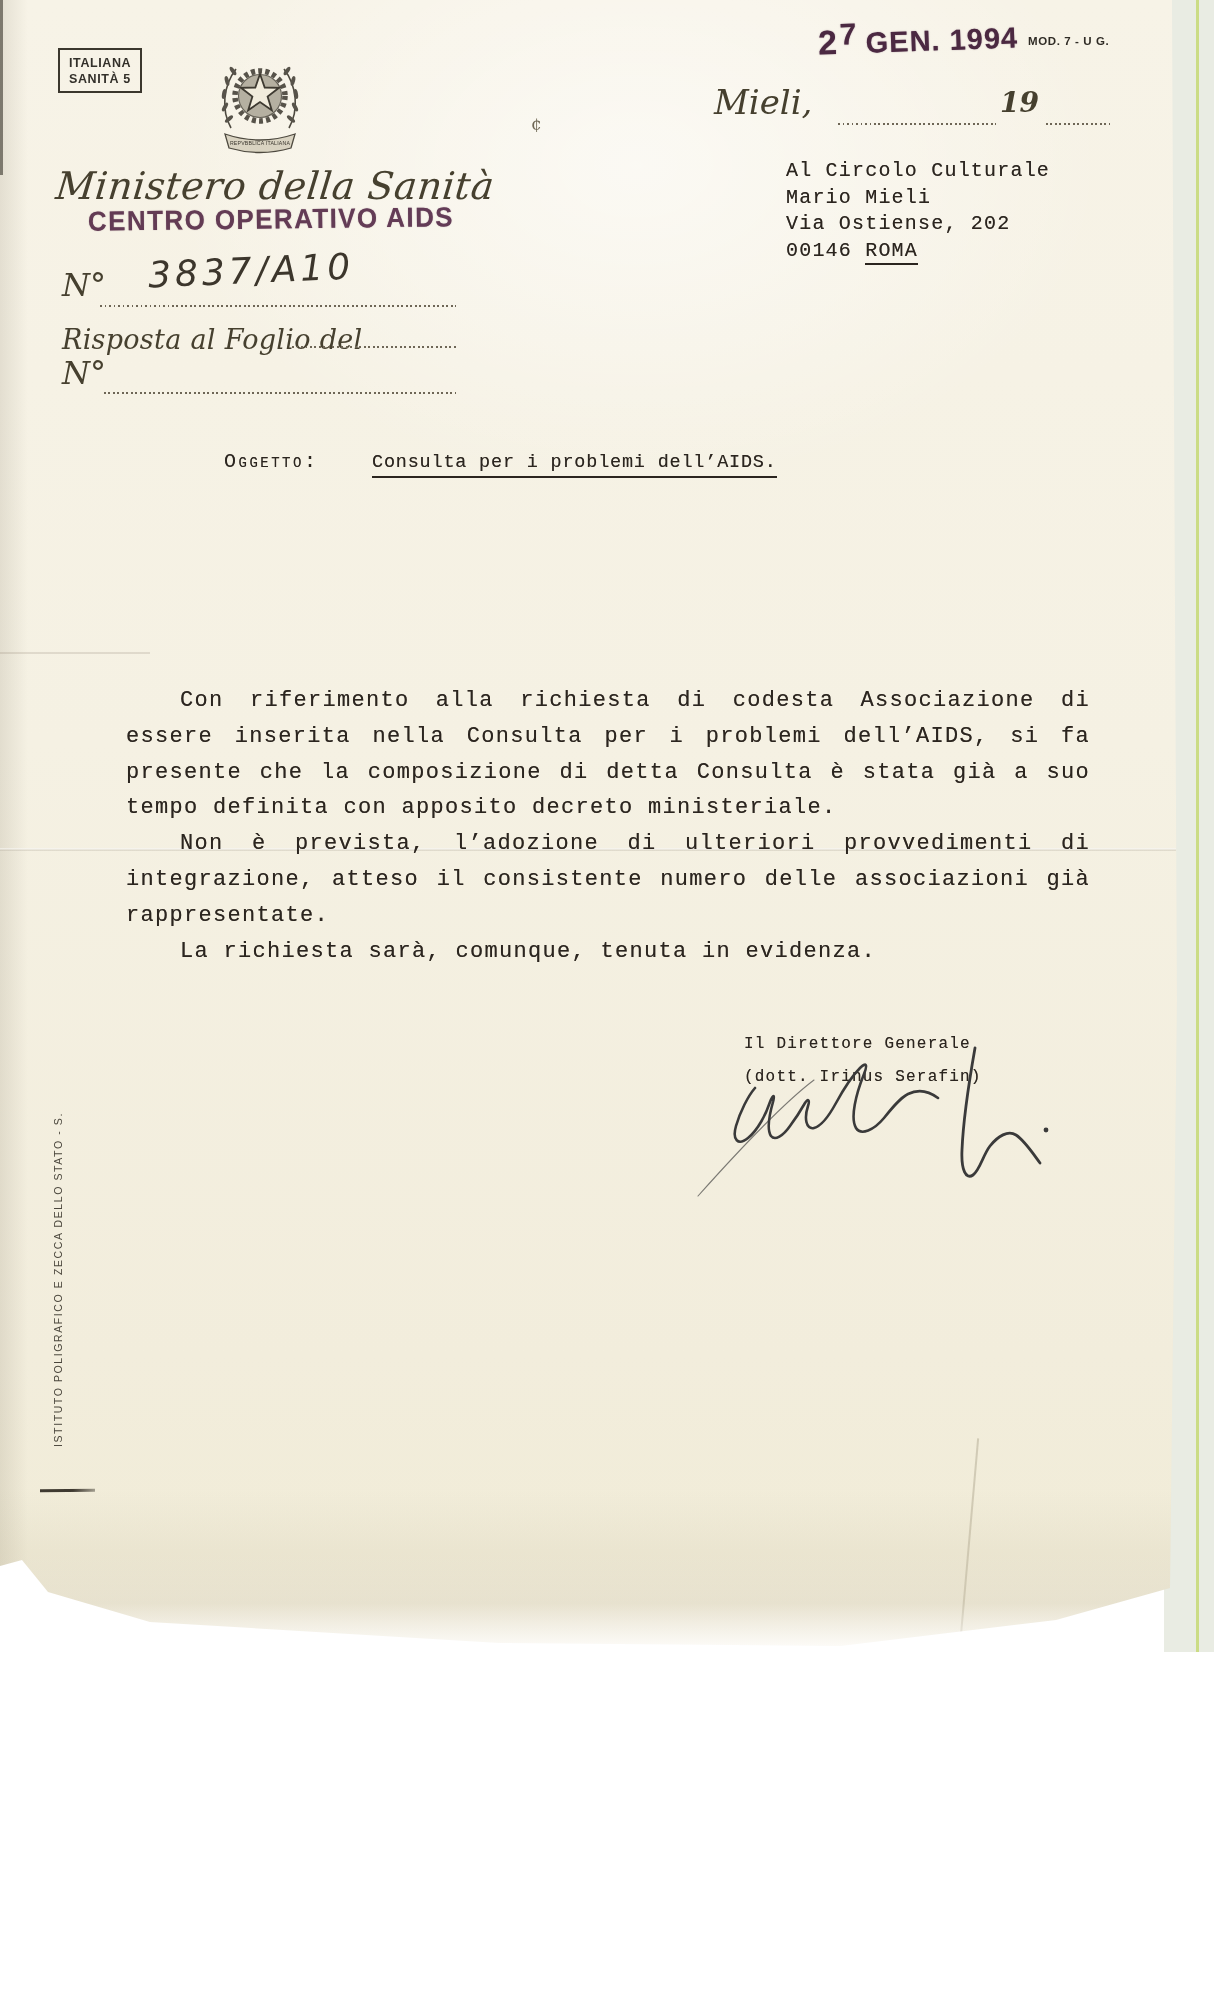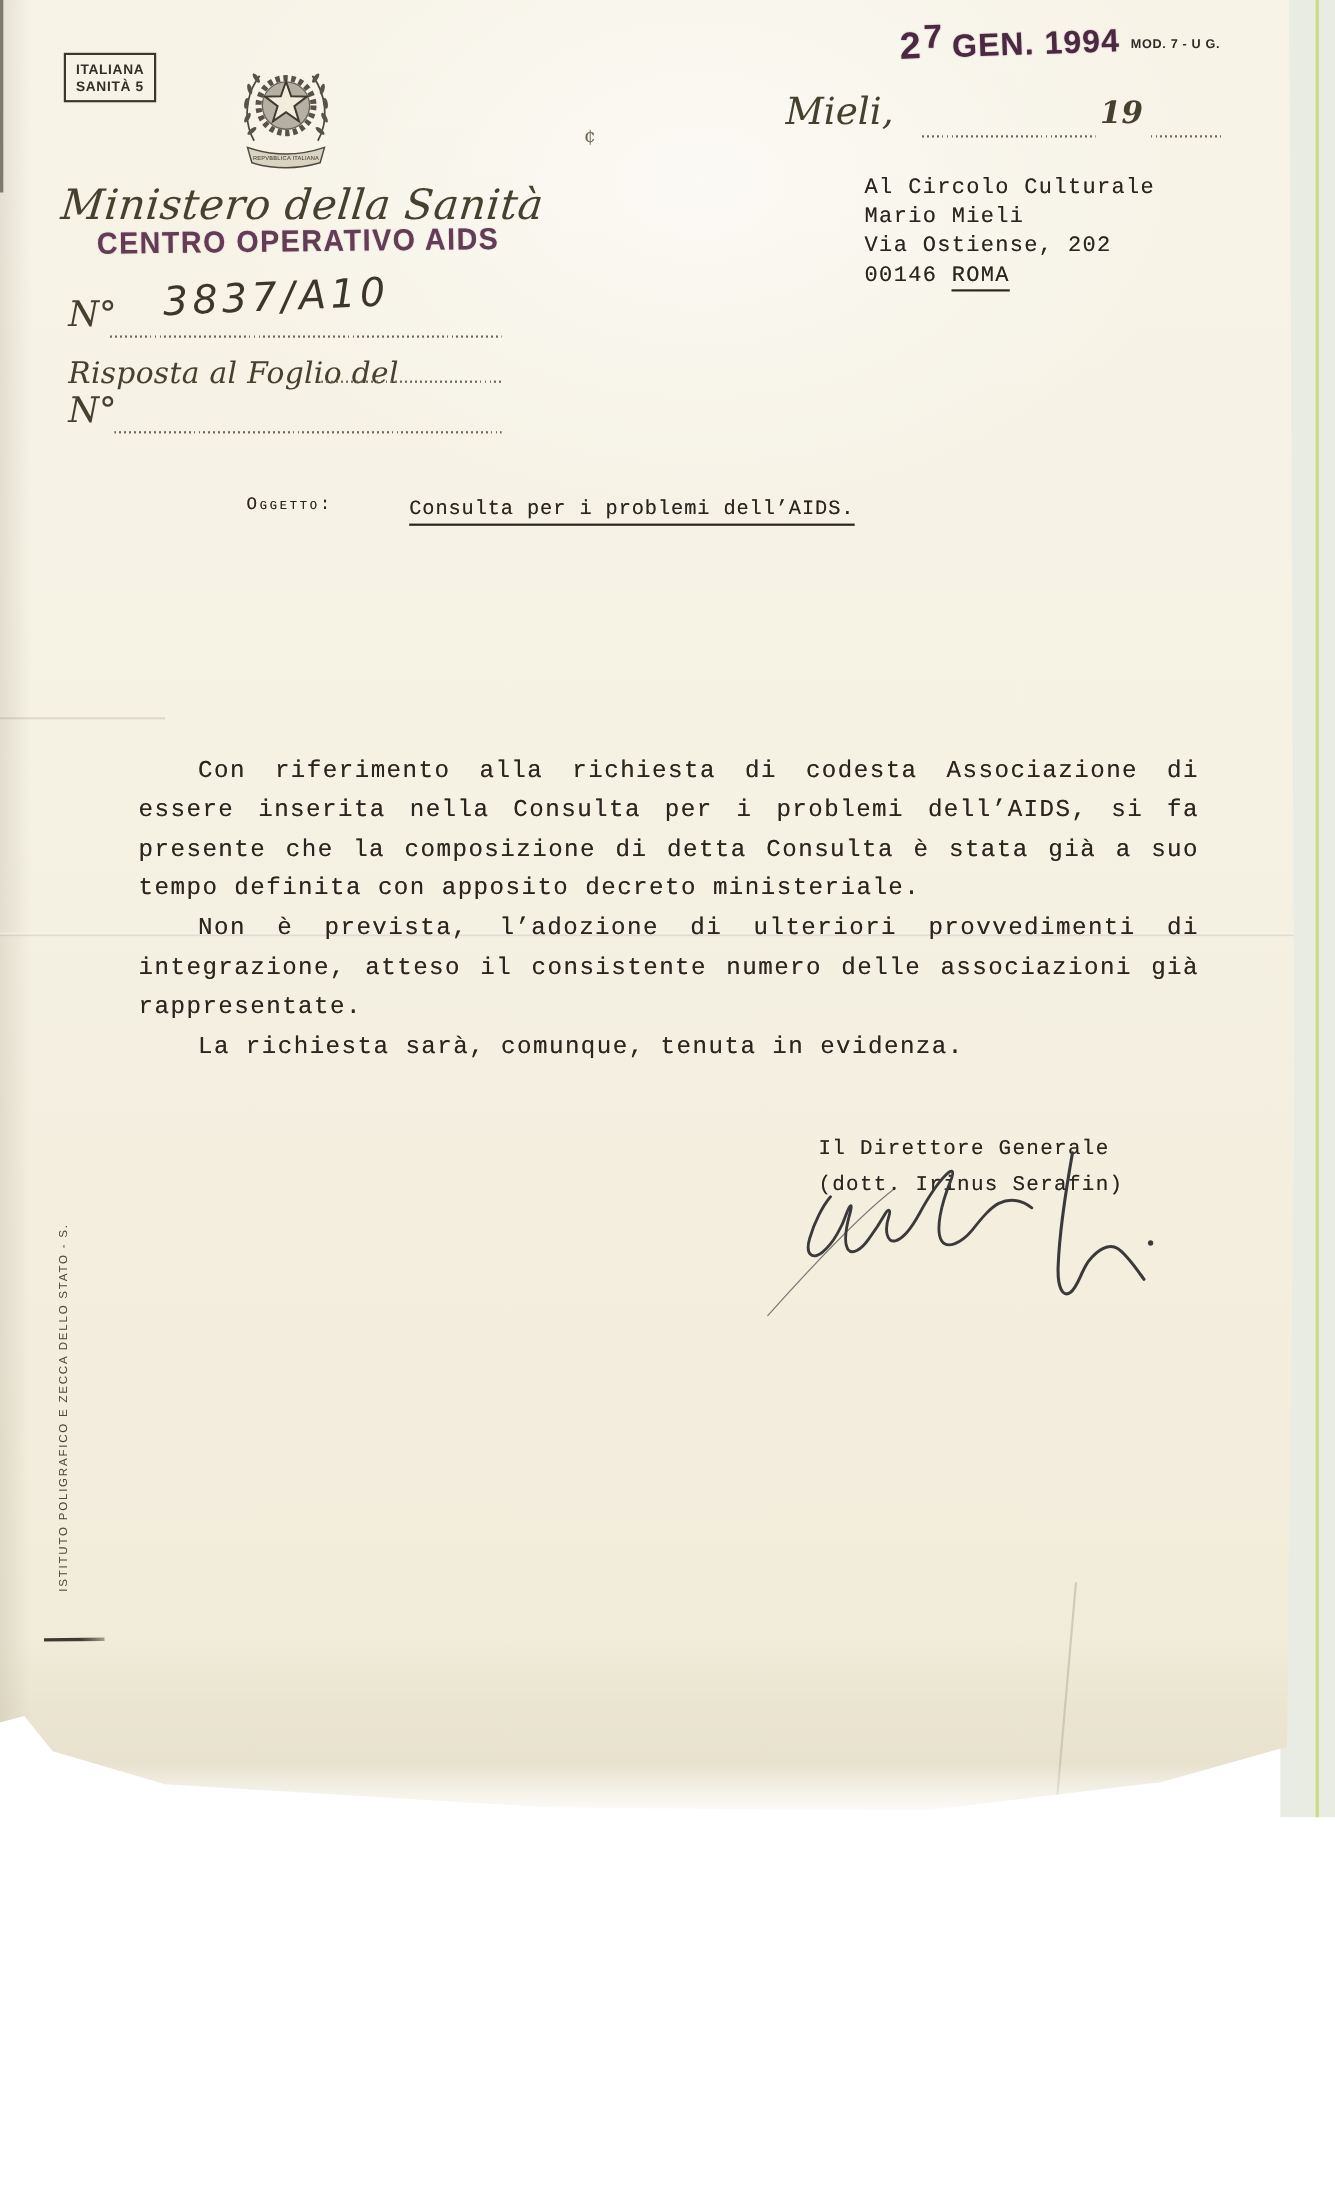--- a/index.html
+++ b/index.html
@@ -54,30 +54,30 @@
   .date-stamp .d1{font-size:34px;}
   .date-stamp .d2{font-size:30px;position:relative;top:-9px;margin-left:3px;}
   .date-stamp .rest{font-size:29px;letter-spacing:1px;margin-left:9px;}
   .roma{position:absolute;left:714px;top:82px;font-size:34px;white-space:nowrap;}
   .year{position:absolute;left:1000px;top:86px;font-size:28px;font-weight:bold;}
 
   .recipient{position:absolute;left:742px;top:158px;font-size:20px;letter-spacing:1.2px;line-height:26.5px;
              white-space:nowrap;margin-left:44px;}
   .recipient .city{border-bottom:2px solid #2b251f;padding-bottom:1px;}
 
-  .subject-label{position:absolute;left:224px;top:450px;font-size:16px;font-variant:small-caps;
+  .subject-label{position:absolute;left:224px;top:450px;font-size:20px;font-variant:small-caps;
              letter-spacing:2.5px;}
   .subject-text{position:absolute;left:372px;top:452px;font-size:18.5px;letter-spacing:.8px;
              border-bottom:2px solid #2b251f;padding-bottom:3px;white-space:nowrap;}
 
   .body-text{position:absolute;left:126px;top:672px;width:964px;font-size:22px;letter-spacing:1.3px;
              line-height:35.8px;text-align:justify;margin-top:11px;}
   .body-text p{margin:0;text-indent:54px;}
 
-  .sig-block{position:absolute;left:744px;top:1028px;font-size:19px;letter-spacing:1.2px;line-height:33px;
+  .sig-block{position:absolute;left:744px;top:1028px;font-size:16px;letter-spacing:1.2px;line-height:33px;
              white-space:nowrap;}
   .signature-svg{position:absolute;left:640px;top:1030px;}
 
   .imprint{position:absolute;left:52px;top:1447px;transform-origin:0 0;transform:rotate(-90deg);
            font-size:10.5px;letter-spacing:1.6px;color:#4a463c;white-space:nowrap;}
   .dash-mark{position:absolute;left:40px;top:1489px;width:55px;height:2.5px;
            background:linear-gradient(90deg,#3f3a31 0 60%,rgba(63,58,49,.45));transform:rotate(-.6deg);}
 </style>
 </head>
 <body>

